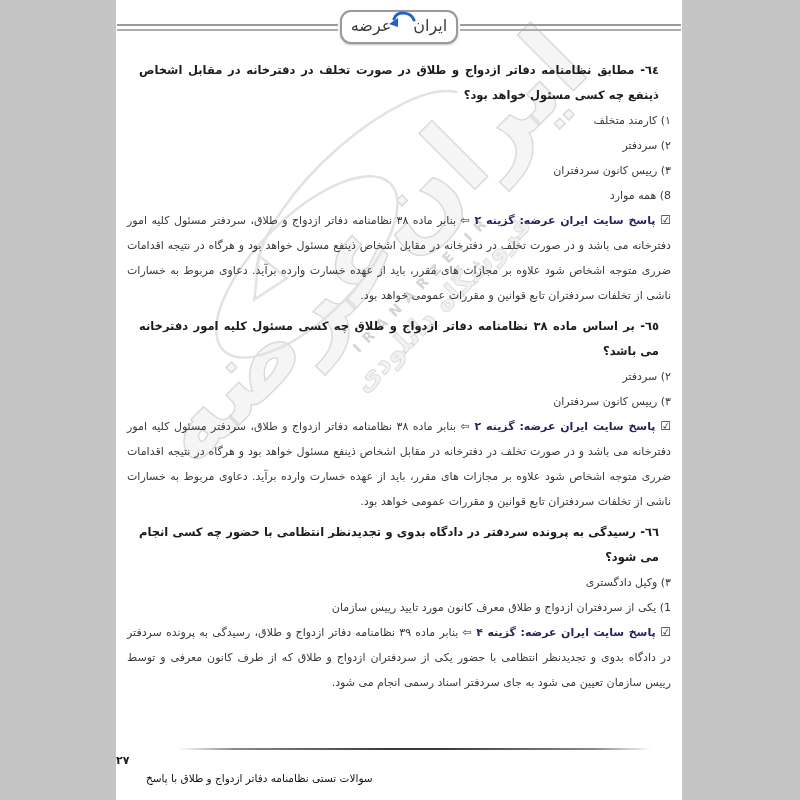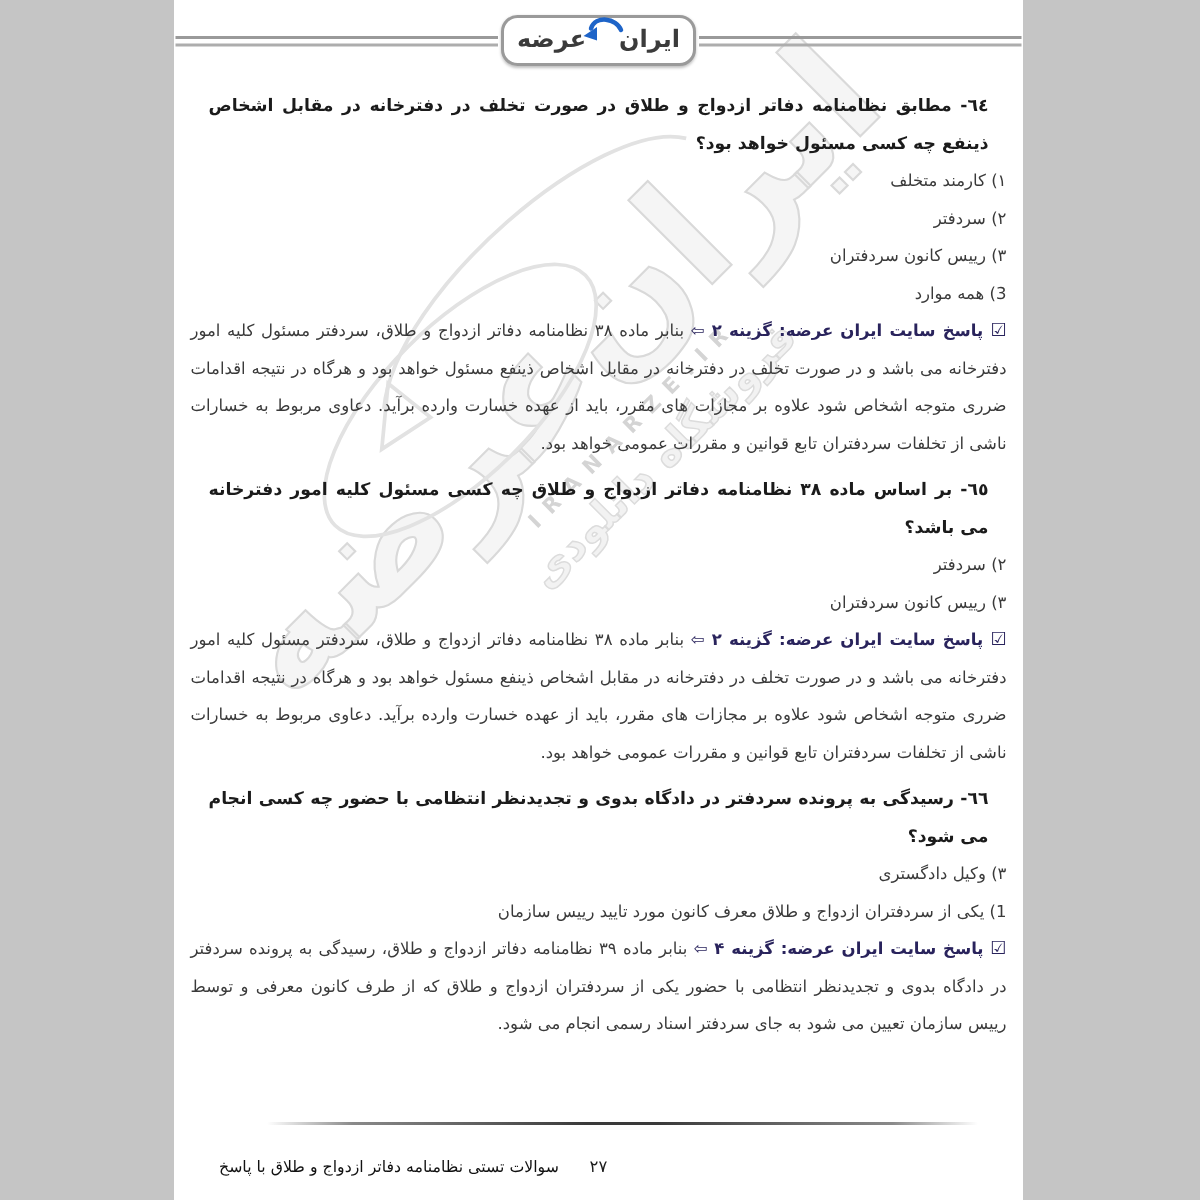--- a/index.html
+++ b/index.html
@@ -42,21 +42,21 @@
     background: #fff;
     border: 2px solid #9a9a9a;
     border-radius: 11px;
     box-shadow: 0 1px 2px rgba(0,0,0,.25);
     padding: 4px 9px 6px;
     margin: 0 2px;
     position: relative;
   }
   .logo-text {
     font-size: 16px;
-    font-weight: 700;
+    font-weight: 400;
     color: #3b3b3b;
     letter-spacing: -1px;
     line-height: 1.2;
   }
   .logo-arrow { margin: -6px -3px 0; }
 
   
   .watermark {
     position: absolute;
     left: 10px; top: 175px;
@@ -127,24 +127,25 @@
 
   
   .footer { position: absolute; left: 0; right: 0; top: 748px; z-index: 3; background: transparent; }
   .footer-rule {
     height: 2px;
     margin: 0 30px 0 62px;
     background: linear-gradient(to right,
       rgba(120,120,120,0) 0%, #8a8a8a 12%, #3a3a3a 45%, #3a3a3a 55%, #8a8a8a 88%, rgba(120,120,120,0) 100%);
   }
   .page-number {
-    text-align: center;
+    text-align: left;
     font-size: 11px;
     color: #1d1d1d;
-    margin-top: 21px;
+    margin-top: 4px;
+    font-weight: bold;
   }
   .footer-title {
     position: absolute;
     left: 30px; top: 24px;
     direction: rtl;
     font-size: 10.5px;
     font-weight: 400;
     color: #111;
   }
 </style>
@@ -178,21 +179,21 @@
       <div class="wm-tagline">فروشگاه دانلودی</div>
     </div>
 
     <div class="content">
 
       <div>
         <p class="question"><span>٦٤-</span> <span>مطابق نظامنامه دفاتر ازدواج و طلاق در صورت تخلف در دفترخانه در مقابل اشخاص ذینفع چه کسی مسئول خواهد بود؟</span></p>
         <p class="option">١) کارمند متخلف</p>
         <p class="option">٢) سردفتر</p>
         <p class="option">٣) رییس کانون سردفتران</p>
-        <p class="option">3) همه موارد</p>
+        <p class="option">8) همه موارد</p>
         <p class="answer"><span class="ans-head"><span class="ans-check">☑</span> <span>پاسخ سایت ایران عرضه:</span> <span>گزینه ۲</span> <span class="ans-arrow">⇦</span></span> <span>بنابر ماده ۳۸ نظامنامه دفاتر ازدواج و طلاق، سردفتر مسئول کلیه امور دفترخانه می باشد و در صورت تخلف در دفترخانه در مقابل اشخاص ذینفع مسئول خواهد بود و هرگاه در نتیجه اقدامات ضرری متوجه اشخاص شود علاوه بر مجازات های مقرر، باید از عهده خسارت وارده برآید. دعاوی مربوط به خسارات ناشی از تخلفات سردفتران تابع قوانین و مقررات عمومی خواهد بود.</span></p>
       </div>
 
       <div>
         <p class="question"><span>٦٥-</span> <span>بر اساس ماده ۳۸ نظامنامه دفاتر ازدواج و طلاق چه کسی مسئول کلیه امور دفترخانه می باشد؟</span></p>
         <p class="option">٢) سردفتر</p>
         <p class="option">٣) رییس کانون سردفتران</p>
         <p class="answer"><span class="ans-head"><span class="ans-check">☑</span> <span>پاسخ سایت ایران عرضه:</span> <span>گزینه ۲</span> <span class="ans-arrow">⇦</span></span> <span>بنابر ماده ۳۸ نظامنامه دفاتر ازدواج و طلاق، سردفتر مسئول کلیه امور دفترخانه می باشد و در صورت تخلف در دفترخانه در مقابل اشخاص ذینفع مسئول خواهد بود و هرگاه در نتیجه اقدامات ضرری متوجه اشخاص شود علاوه بر مجازات های مقرر، باید از عهده خسارت وارده برآید. دعاوی مربوط به خسارات ناشی از تخلفات سردفتران تابع قوانین و مقررات عمومی خواهد بود.</span></p>
       </div>
 

